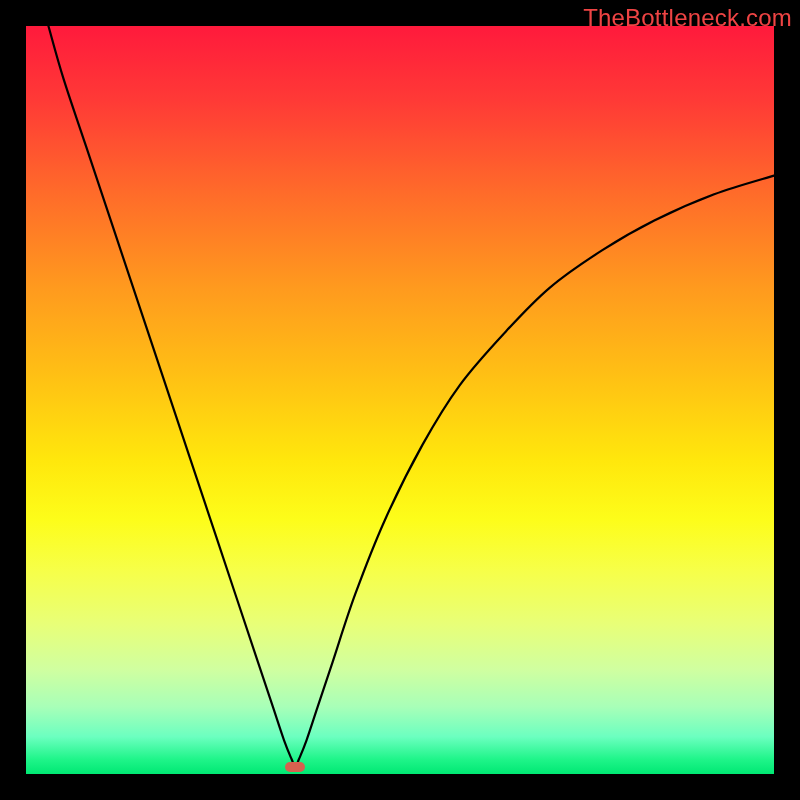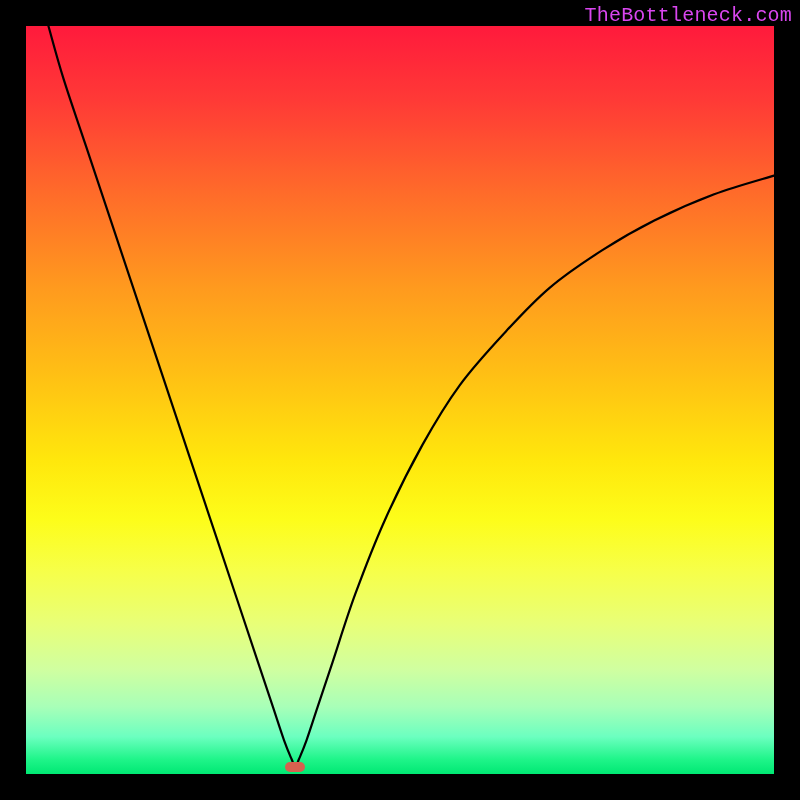--- a/index.html
+++ b/index.html
@@ -27,24 +27,24 @@
       #6cffc0 95%,
       #20f58a 98%,
       #00e873 100%
     );
   }
 
   .watermark {
     position: absolute;
     top: 4px;
     right: 8px;
-    color: #d946ef;
-    font-size: 20px;
+    color: #ef4444;
+    font-size: 24px;
     letter-spacing: 0.2px;
-    font-family: Liberation Mono, monospace;
+    font-family: Liberation Sans, sans-serif;
   }
 
   svg.curve {
     position: absolute;
     left: 0; top: 0;
     width: 748px; height: 748px;
     overflow: visible;
   }
 
   .marker {

